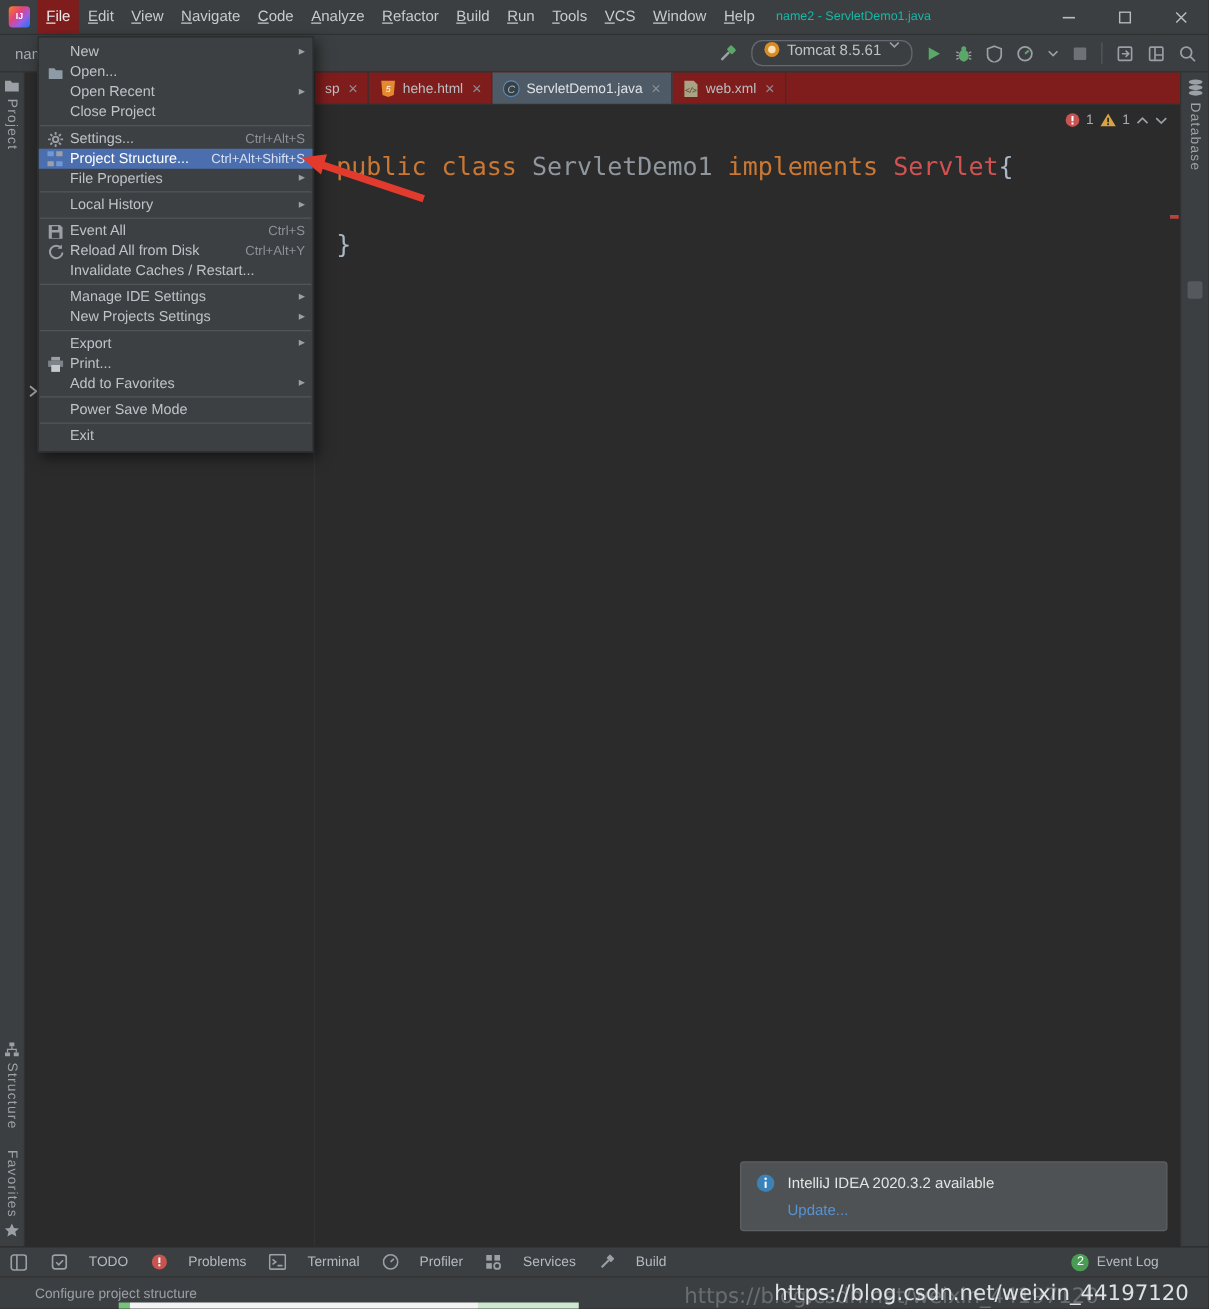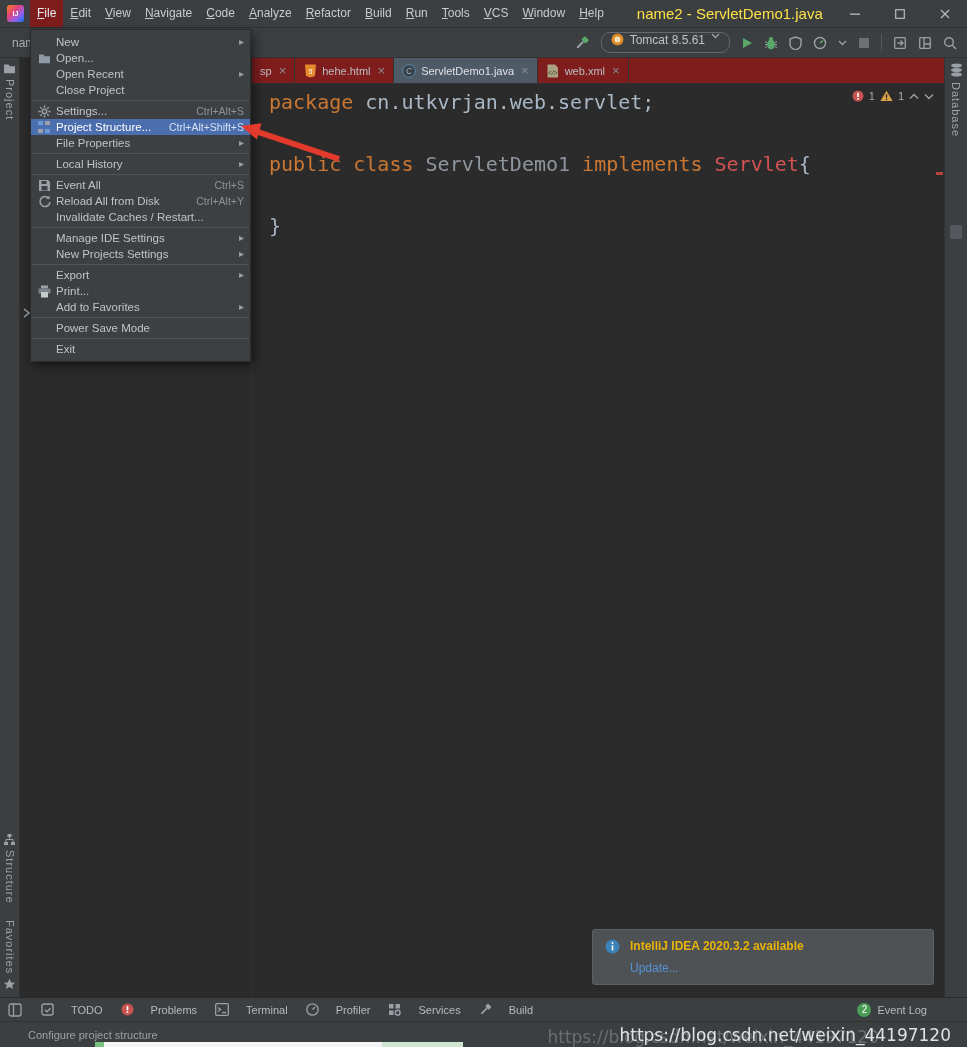--- a/index.html
+++ b/index.html
@@ -10,21 +10,21 @@
   
   .titlebar{height:28px;background:#3c3f41;border-bottom:1px solid #2f3133;display:flex;align-items:center;padding-left:7px}
   .logo{position:relative;width:17px;height:17px;border-radius:3px;flex:none;margin-right:6px;
     background:linear-gradient(135deg,#fc801d 0%,#e0447c 38%,#9d5ce5 66%,#087cfa 100%);
     display:flex;align-items:center;justify-content:center}
   .logo b{color:#fff;font-size:7px;font-weight:bold}
   .menubar{display:flex;align-items:center;height:100%}
   .mb-item{display:inline-block;padding:5px 7px;font-size:12px;color:#c8cbce;line-height:1.4}
   .mb-item::first-letter{text-decoration:underline}
   .mb-item.active{background:#7f1d1d;color:#e8eaec}
-  .win-title{color:#fde047;font-size:15px;margin-left:26px;white-space:nowrap}
+  .win-title{color:#14b8a6;font-size:10px;margin-left:10px;white-space:nowrap}
   .win-controls{margin-left:auto;display:flex;height:100%}
   .win-btn{width:45px;height:100%;display:flex;align-items:center;justify-content:center}
 
   
   .toolbar{height:30px;background:#3c3f41;border-bottom:1px solid #2f3133;display:flex;align-items:center;padding:0 10px 0 12px}
   .breadcrumb{font-size:12px;color:#a7adb3}
   .toolbar-right{margin-left:auto;display:flex;align-items:center;gap:11px}
   .tb-icon{display:flex;align-items:center;justify-content:center}
   .run-combo{display:flex;align-items:flex-start;gap:6px;border:1px solid #646870;border-radius:9px;height:21px;padding:0 9px;font-size:12px;color:#bfc3c7}
   .tb-divider{width:1px;height:17px;background:#55585b}
@@ -54,21 +54,21 @@
   .code{font-family:"DejaVu Sans Mono",monospace;font-size:20px;line-height:31px;padding:3px 0 0 17px;color:#a9b7c6}
   .code-line{height:31px;white-space:pre}
   .tk-kw{color:#cc7832}
   .tk-pl{color:#a9b7c6}
   .tk-cls{color:#8f969e}
   .tk-err{color:#d25252}
   .inspections{position:absolute;top:6px;right:10px;display:flex;align-items:center;gap:5px;font-size:11px;color:#a7adb3;font-family:"Liberation Sans",sans-serif}
   .error-stripe-mark{position:absolute;right:1px;top:88px;width:7px;height:3px;background:#b8423c}
 
   .notification{position:absolute;right:10px;bottom:12px;width:342px;background:#4e5254;border:1px solid #5c6063;border-radius:3px;padding:9px 12px;display:flex;gap:10px;z-index:5}
-  .notif-title{font-size:12px;font-weight:bold;color:#eab308}
+  .notif-title{font-size:12px;font-weight:normal;color:#e5e5e5}
   .notif-link{font-size:12px;color:#5693d4;margin-top:8px}
 
   
   .menu-popup{position:absolute;left:30px;top:29px;width:221px;background:#3d4043;border:1px solid #292b2c;
     box-shadow:3px 4px 10px rgba(0,0,0,.5);padding:4px 0;z-index:40}
   .menu-item{display:flex;align-items:center;height:16px;padding:0 6px 0 5px;font-size:11.5px;color:#bfc3c7}
   .mi-icon{width:16px;height:14px;margin-right:4px;display:inline-flex;align-items:center;justify-content:center;flex:0 0 16px}
   .mi-label{white-space:nowrap}
   .mi-shortcut{margin-left:auto;font-size:10.5px;color:#8c9297;padding-left:12px;white-space:nowrap}
   .mi-arrow{width:0;overflow:visible;color:#9aa0a6;font-size:10px;line-height:1}
@@ -301,21 +301,20 @@
             </svg>
           </i>
           <span class="tab-label">web.xml</span>
           <span class="tab-close"></span>
         </div>
       </div>
 
     <div class="editor">
       <div class="code">
 
-      <div class="code-line"><span class="tk-kw">package </span><span class="tk-pl">cn.utkvrjan.web.servlet</span><span class="tk-pl">;</span></div>
           <div class="code-line"></div>
           <div class="code-line"><span class="tk-kw">public class </span><span class="tk-cls">ServletDemo1 </span><span class="tk-kw">implements </span><span class="tk-err">Servlet</span><span class="tk-pl">{</span></div>
           <div class="code-line"></div>
           <div class="code-line"><span class="tk-pl">}</span></div>
         </div>
 
       <div class="inspections">
         <span>
             <svg width="12" height="12">
               <circle cx="6" cy="6" r="5.5" fill="#c75450"></circle>

